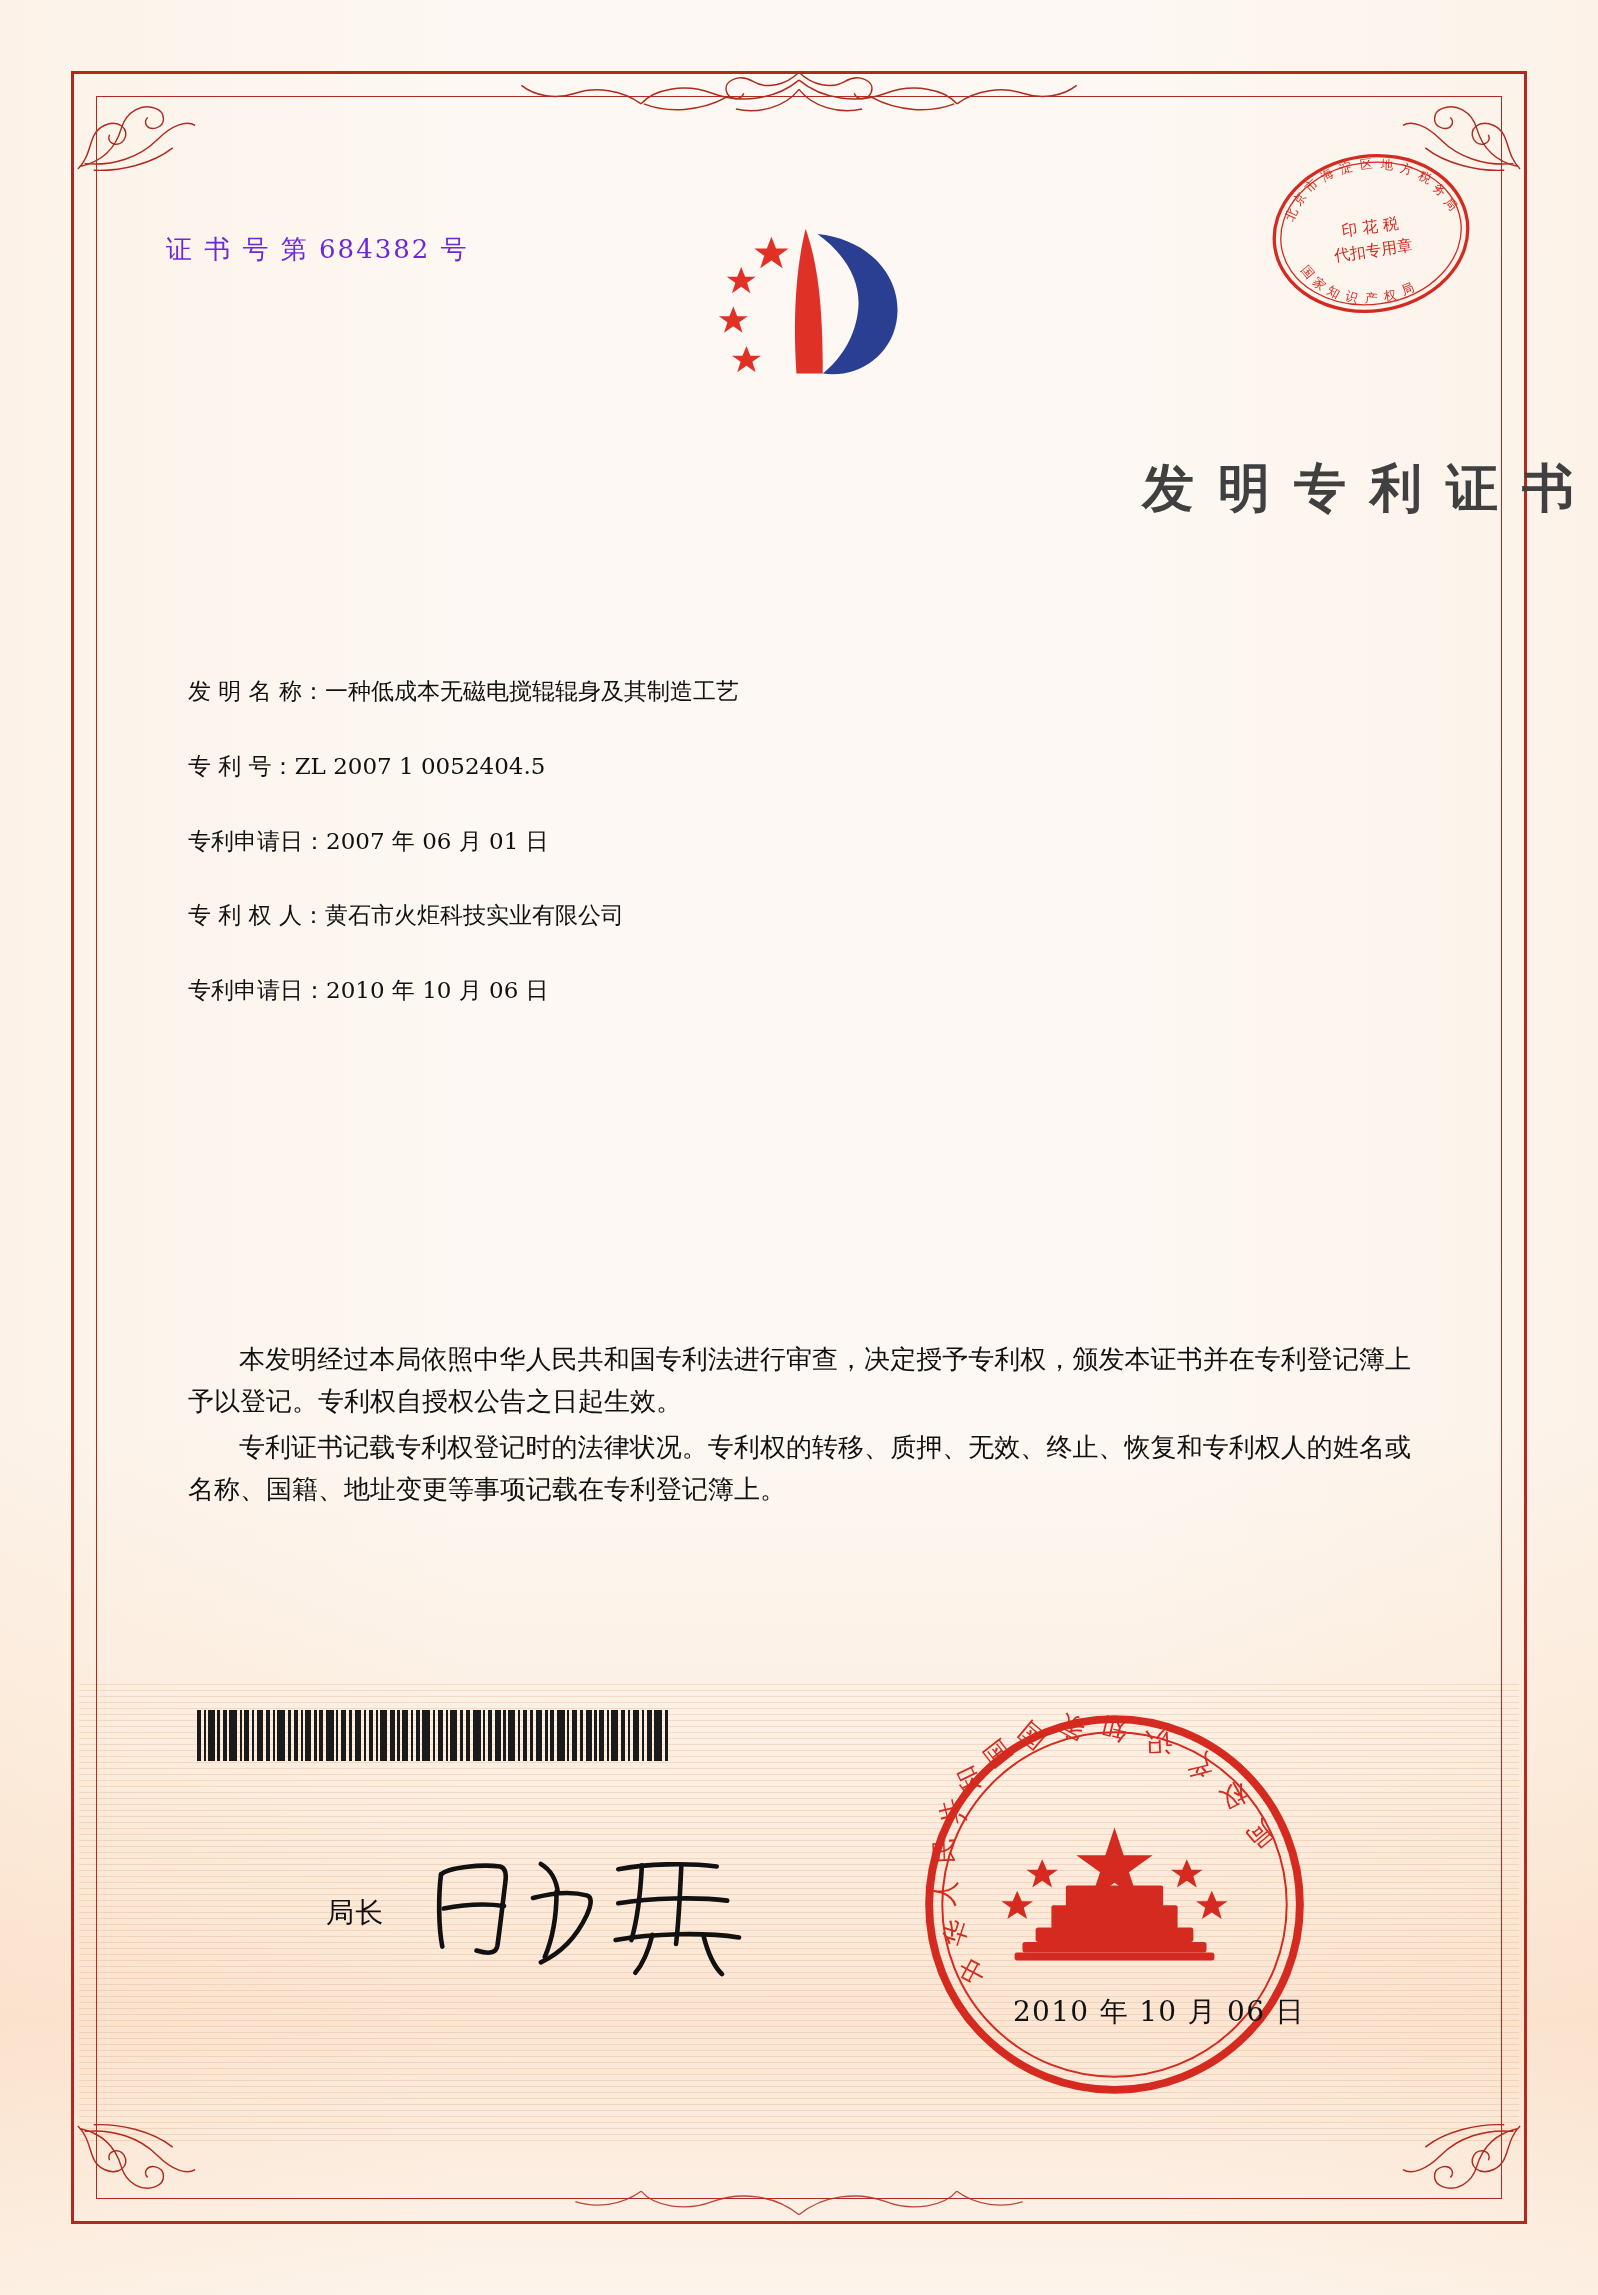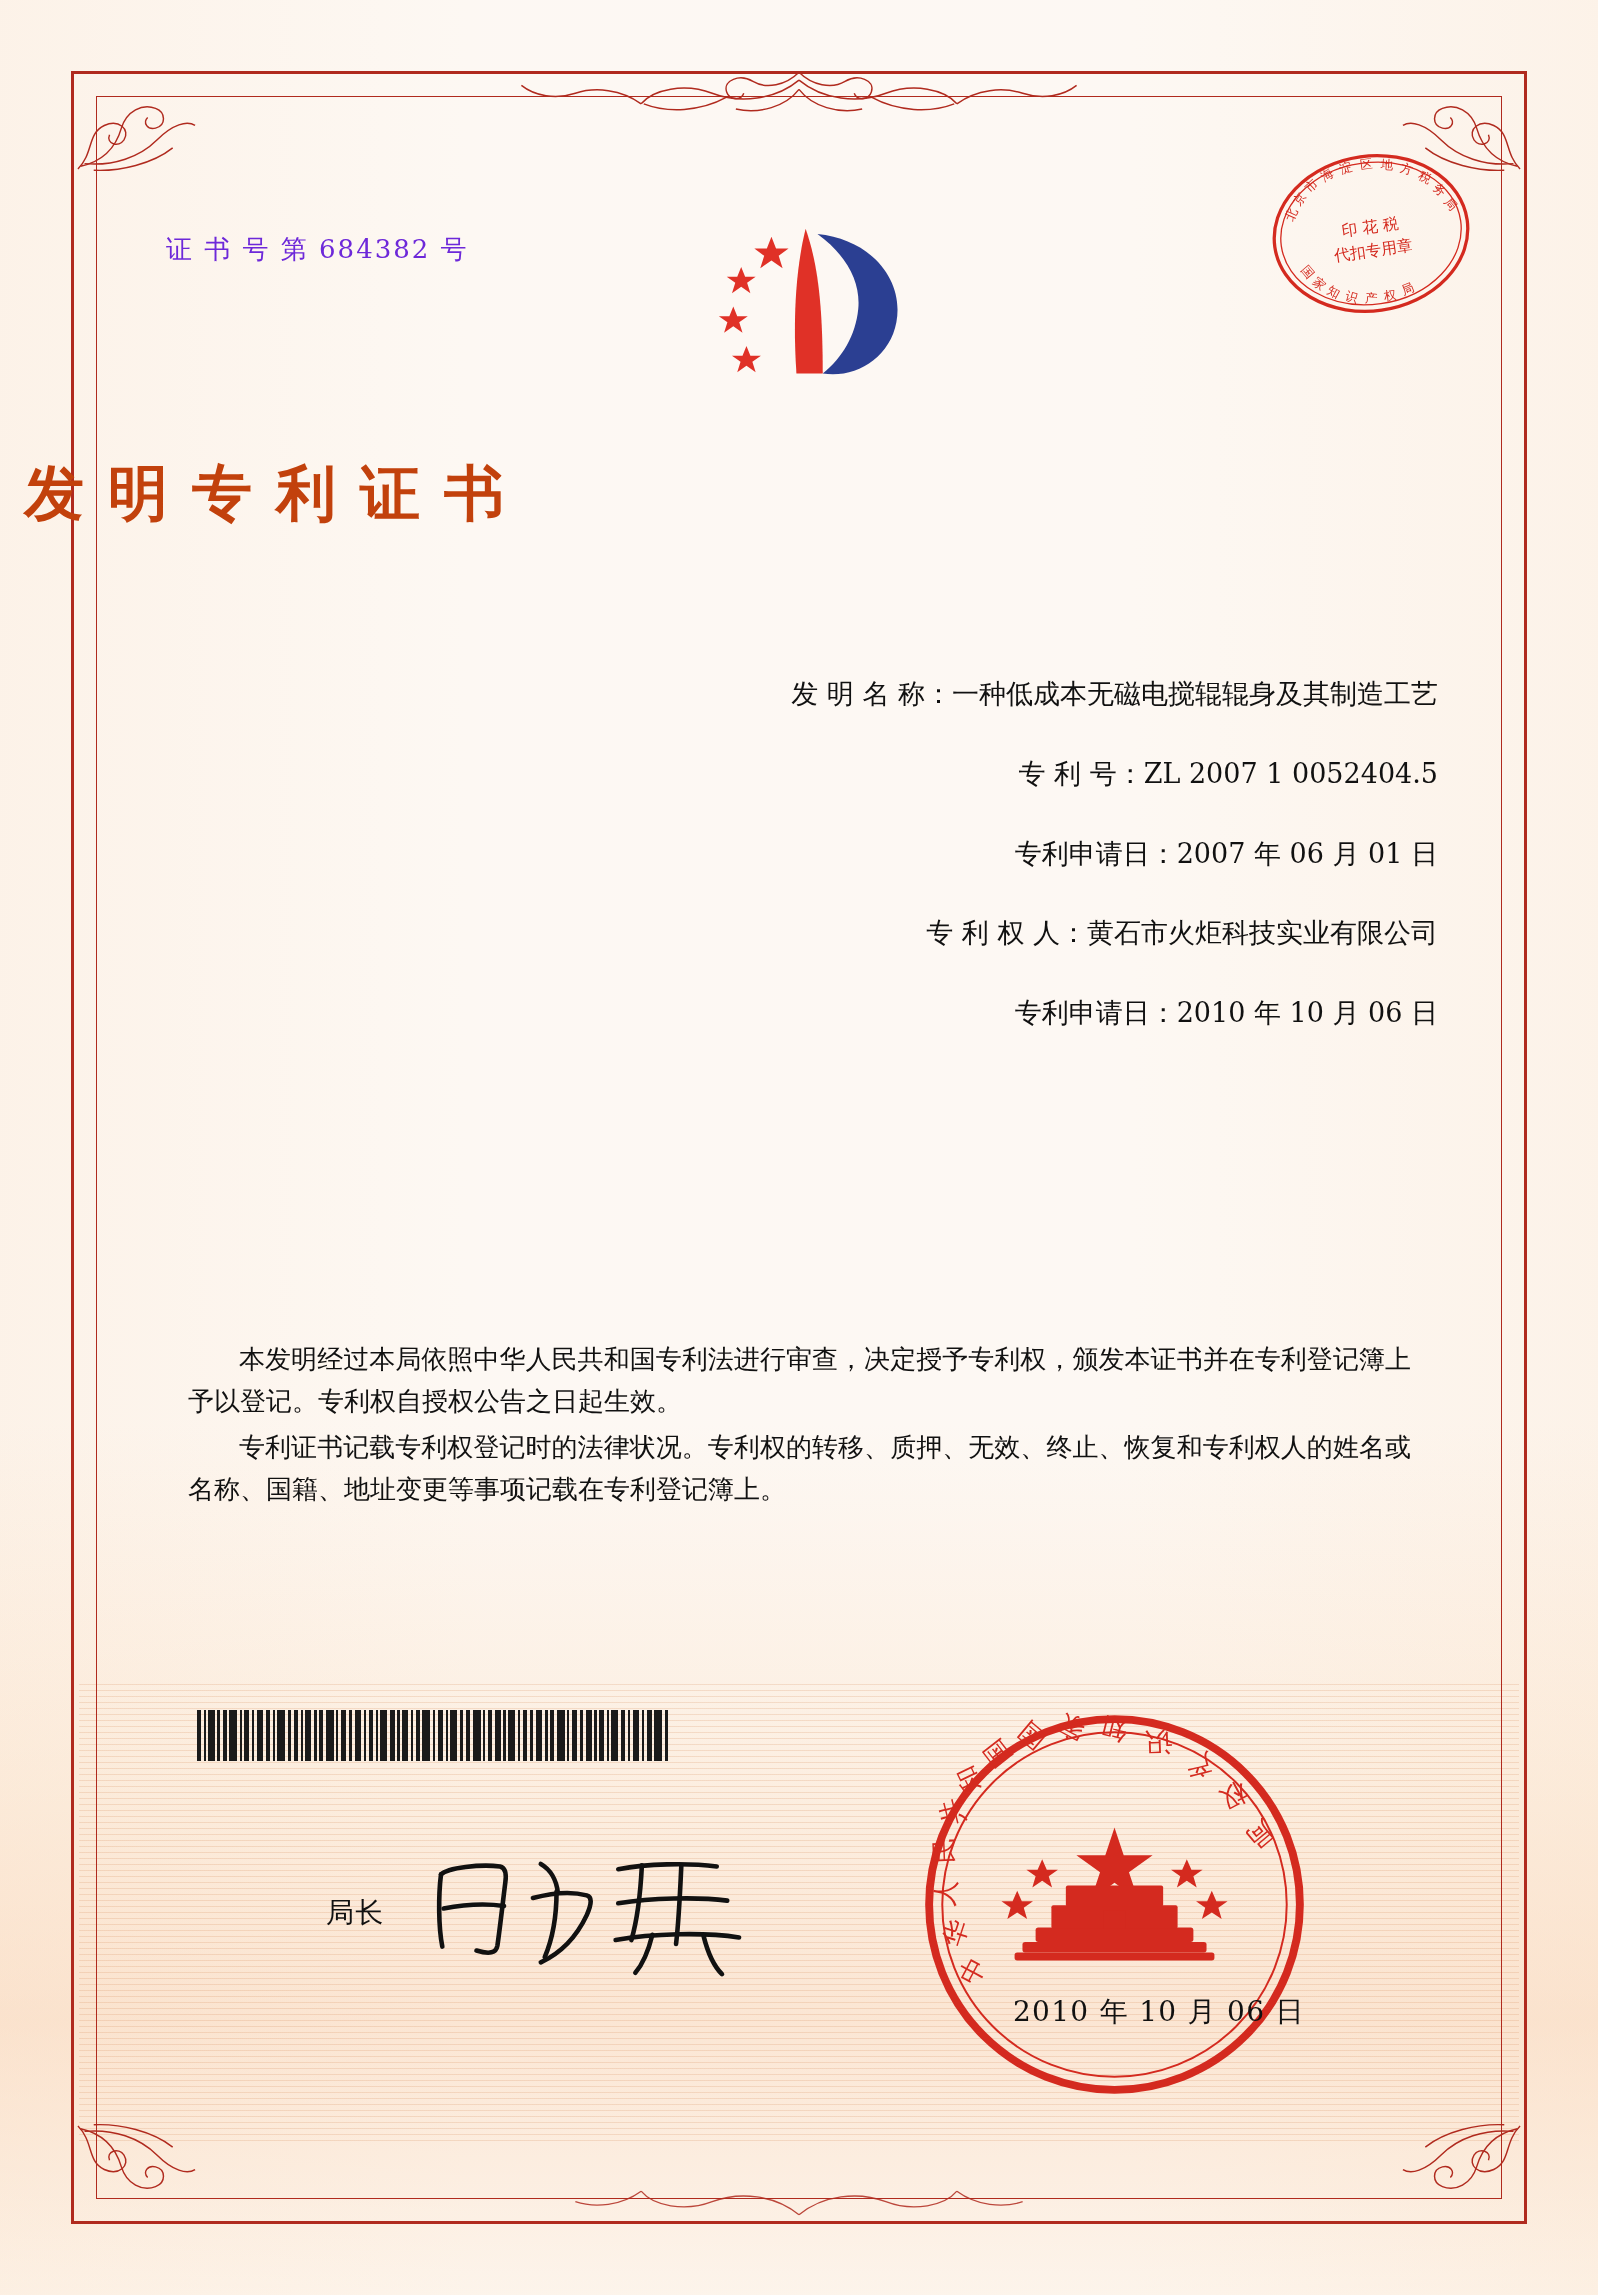--- a/index.html
+++ b/index.html
@@ -114,42 +114,41 @@
     left: 1266px; top: 148px;
     width: 210px; height: 171px;
     transform: rotate(-8deg);
   }
   .stamp-tax svg { width: 100%; height: 100%; display: block; }
 
   .title {
     position: absolute;
     left: 0; right: 0;
     top: 454px;
-    text-align: left;
-    font-size: 60px;
+    text-align: right;
+    font-size: 52px;
     font-weight: bold;
     letter-spacing: 24px;
     text-indent: 24px;
-    color: #c2410c;
+    color: #404040;
     font-family: "DejaVu Serif", "Liberation Serif", serif;
   }
 
   .fields {
     position: absolute;
     left: 188px;
     top: 677px;
     width: 1250px;
   }
   .field-row {
-    font-size: 27px;
+    font-size: 23px;
     color: #111;
     margin-bottom: 46px;
     white-space: nowrap;
     line-height: 1.25;
-    text-align: right;
   }
   .field-label {
     color: #111;
   }
   .field-value {
     color: #111;
   }
 
   .body-text {
     position: absolute;

